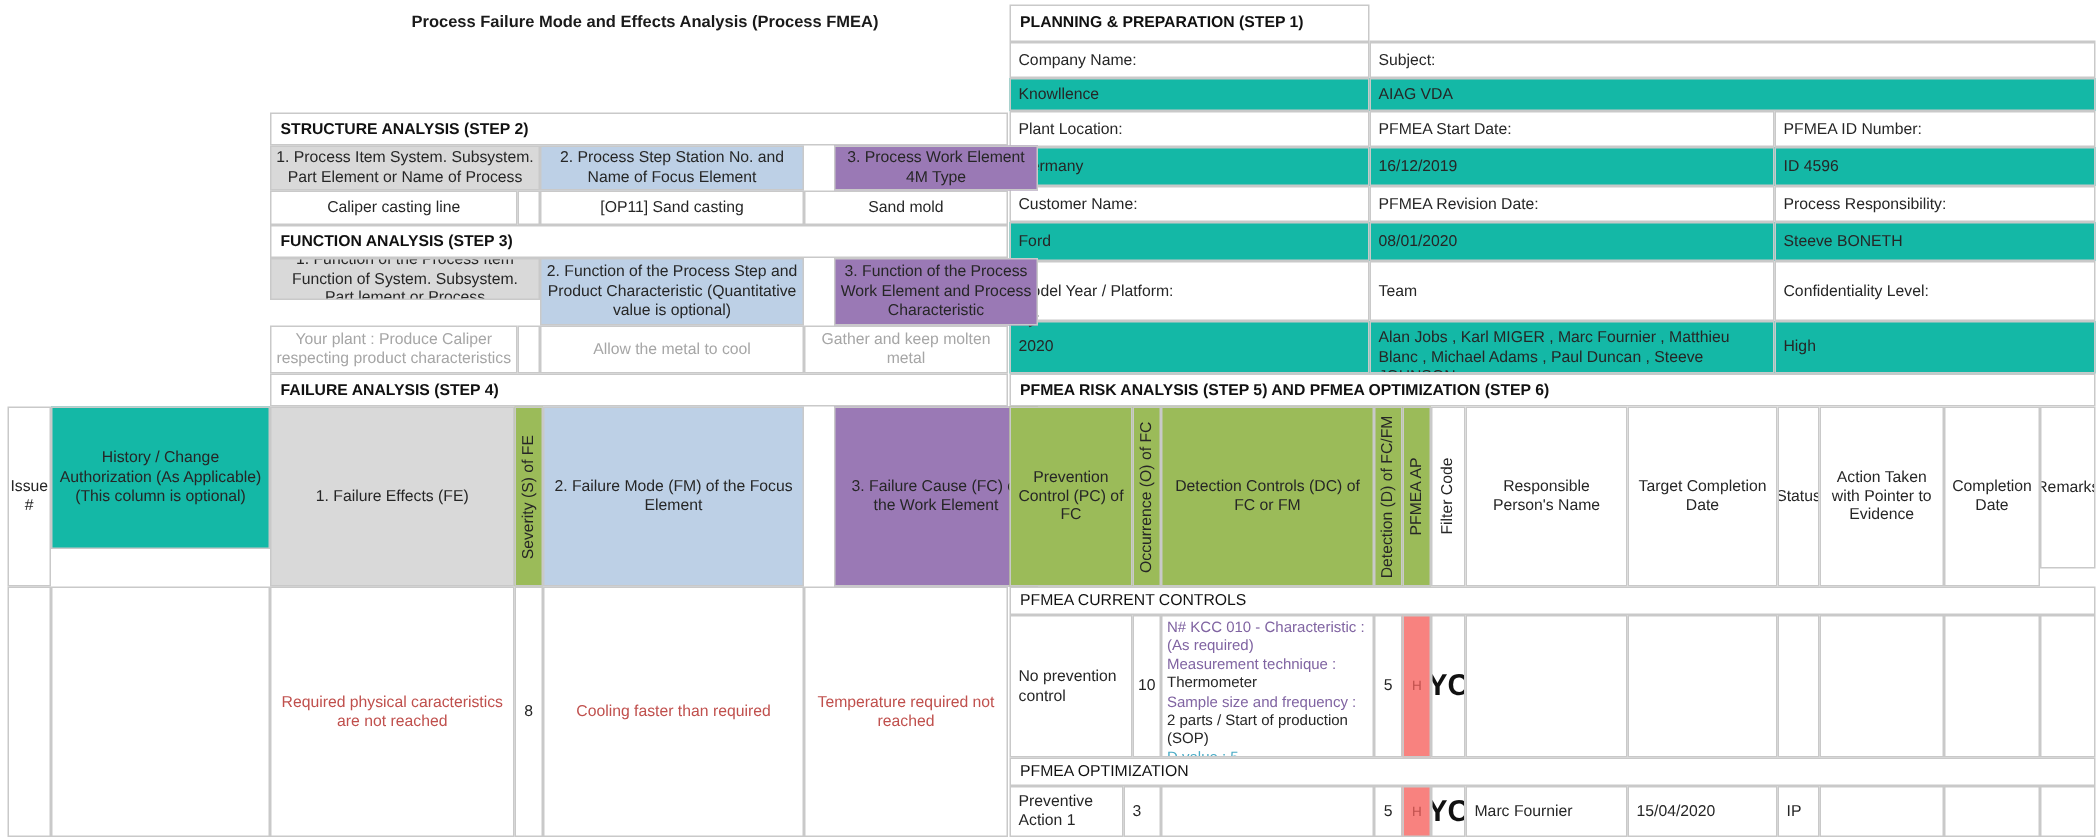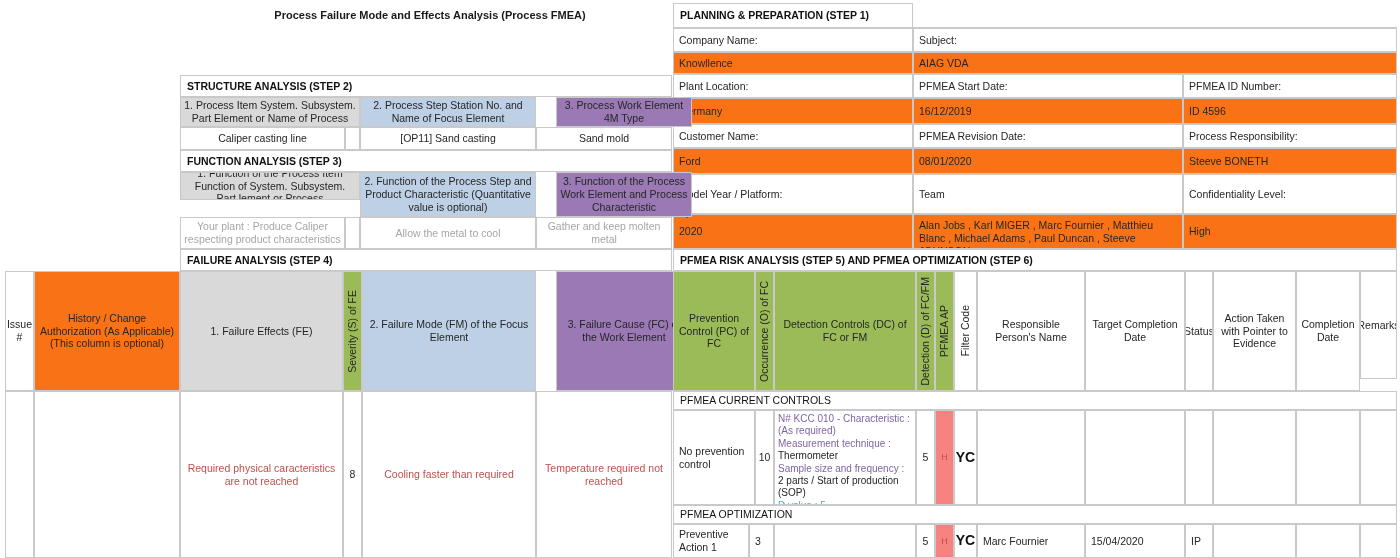--- a/index.html
+++ b/index.html
@@ -35,31 +35,31 @@
     font-size: 11px; font-weight: bold; color: #1a1a1a;
   }
   .sect {
     font-size: 10.5px; font-weight: bold; color: #111;
     justify-content: flex-start; text-align: left; padding-left: 6px;
   }
   .gray  { background: #d9d9d9; }
   .blue  { background: #bdd0e6; }
   .purp  { background: #9a79b5; margin-left: 20px; }
   .green { background: #9bbb59; }
-  .yel   { background: #f97316; }
+  .yel   { background: #14b8a6; }
   .red   { background: #f8827f; }
   .white { background: #ffffff; }
   .vert {
     writing-mode: vertical-rl;
     transform: rotate(180deg);
     white-space: nowrap;
   }
   .redtxt { color: #c0504d; }
   .graytxt { color: #a6a6a6; }
-  .bigbold { font-size: 14px; font-weight: bold; color: #111; }
+  .bigbold { font-size: 20px; font-weight: bold; color: #111; }
   .ctrl {
     font-size: 10px; line-height: 1.24;
     text-align: left; justify-content: flex-start;
     align-items: flex-start; padding: 2px 3px;
     flex-direction: column;
   }
   .lbl-v { color: #8064a2; }
   .val-v { color: #262626; }
   .teal  { color: #4bacc6; }
   .ctrl span { display: inline; }
@@ -131,21 +131,21 @@
   <div class="cell graytxt" style="left:360px; top:217px; width:176px; height:32px;">Allow the metal to cool</div>
   <div class="cell graytxt" style="left:536px; top:217px; width:136px; height:32px;">Gather and keep molten metal</div>
 
   <div class="cell sect" style="left:180px; top:249px; width:492px; height:22px;">FAILURE ANALYSIS (STEP 4)</div>
   <div class="cell sect" style="left:673px; top:249px; width:724px; height:22px;">PFMEA RISK ANALYSIS (STEP 5) AND PFMEA OPTIMIZATION (STEP 6)</div>
 
   <div class="cell white" style="left:5px; top:271px; width:29px; height:120px;">
     <span style="white-space:pre-line">Issue
 #</span>
   </div>
-  <div class="cell yel" style="left:34px; top:271px; width:146px; height:120px;">History / Change Authorization (As Applicable) (This column is optional)</div>
+  <div class="cell yel" style="left:34px; top:271px; width:146px; height:95px;">History / Change Authorization (As Applicable) (This column is optional)</div>
   <div class="cell gray" style="left:180px; top:271px; width:163px; height:120px;">1. Failure Effects (FE)</div>
   <div class="cell green" style="left:343px; top:271px; width:19px; height:120px;">
     <span class="vert">Severity (S) of FE</span>
   </div>
   <div class="cell blue" style="left:362px; top:271px; width:174px; height:120px;">2. Failure Mode (FM) of the Focus Element</div>
   <div class="cell purp" style="left:536px; top:271px; width:136px; height:120px;">3. Failure Cause (FC) of the Work Element</div>
 
   <div class="cell green" style="left:673px; top:271px; width:82px; height:120px;">Prevention Control (PC) of FC</div>
   <div class="cell green" style="left:755px; top:271px; width:19px; height:120px;">
     <span class="vert">Occurrence (O) of FC</span>

